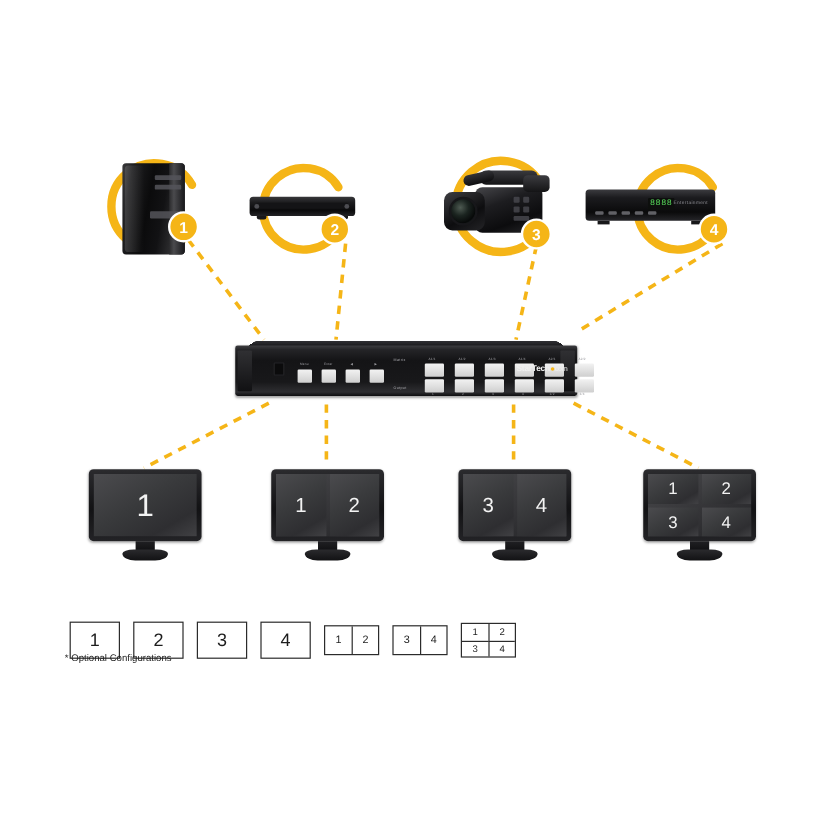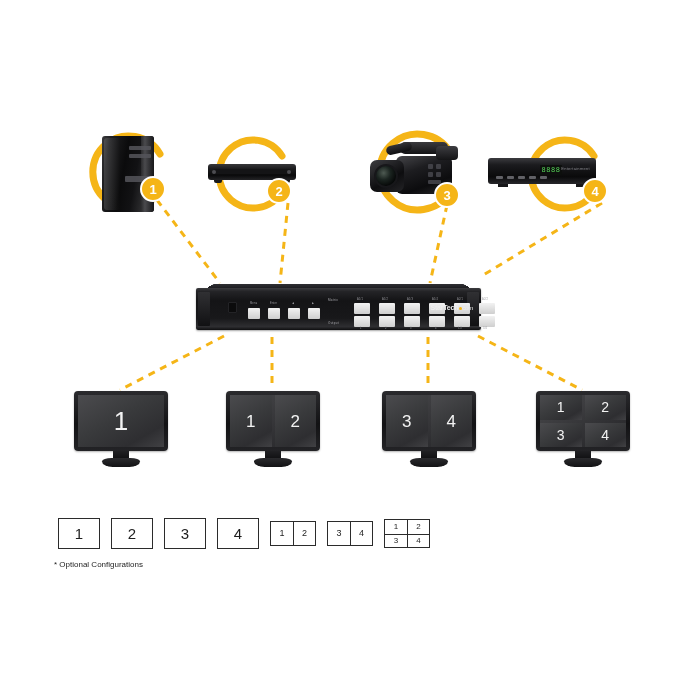--- a/index.html
+++ b/index.html
@@ -387,17 +387,17 @@
       <div class="cfg-cell cfg-v" style="font-size:9px;">4</div>
     </div>
 
     <div class="cfg" style="left:326px;top:1px;width:46px;height:29px;grid-template-columns:1fr 1fr;grid-template-rows:1fr 1fr;">
       <div class="cfg-cell" style="font-size:8px;">1</div>
       <div class="cfg-cell cfg-v" style="font-size:8px;">2</div>
       <div class="cfg-cell cfg-h" style="font-size:8px;">3</div>
       <div class="cfg-cell cfg-v cfg-h" style="font-size:8px;">4</div>
     </div>
 
-    <div id="cfg-note" style="left:-4px;top:42px;">* Optional Configurations</div>
+    <div id="cfg-note" style="left:-4px;top:26px;">* Optional Configurations</div>
   </div>
 
 
 </div>
 
 </body></html>

